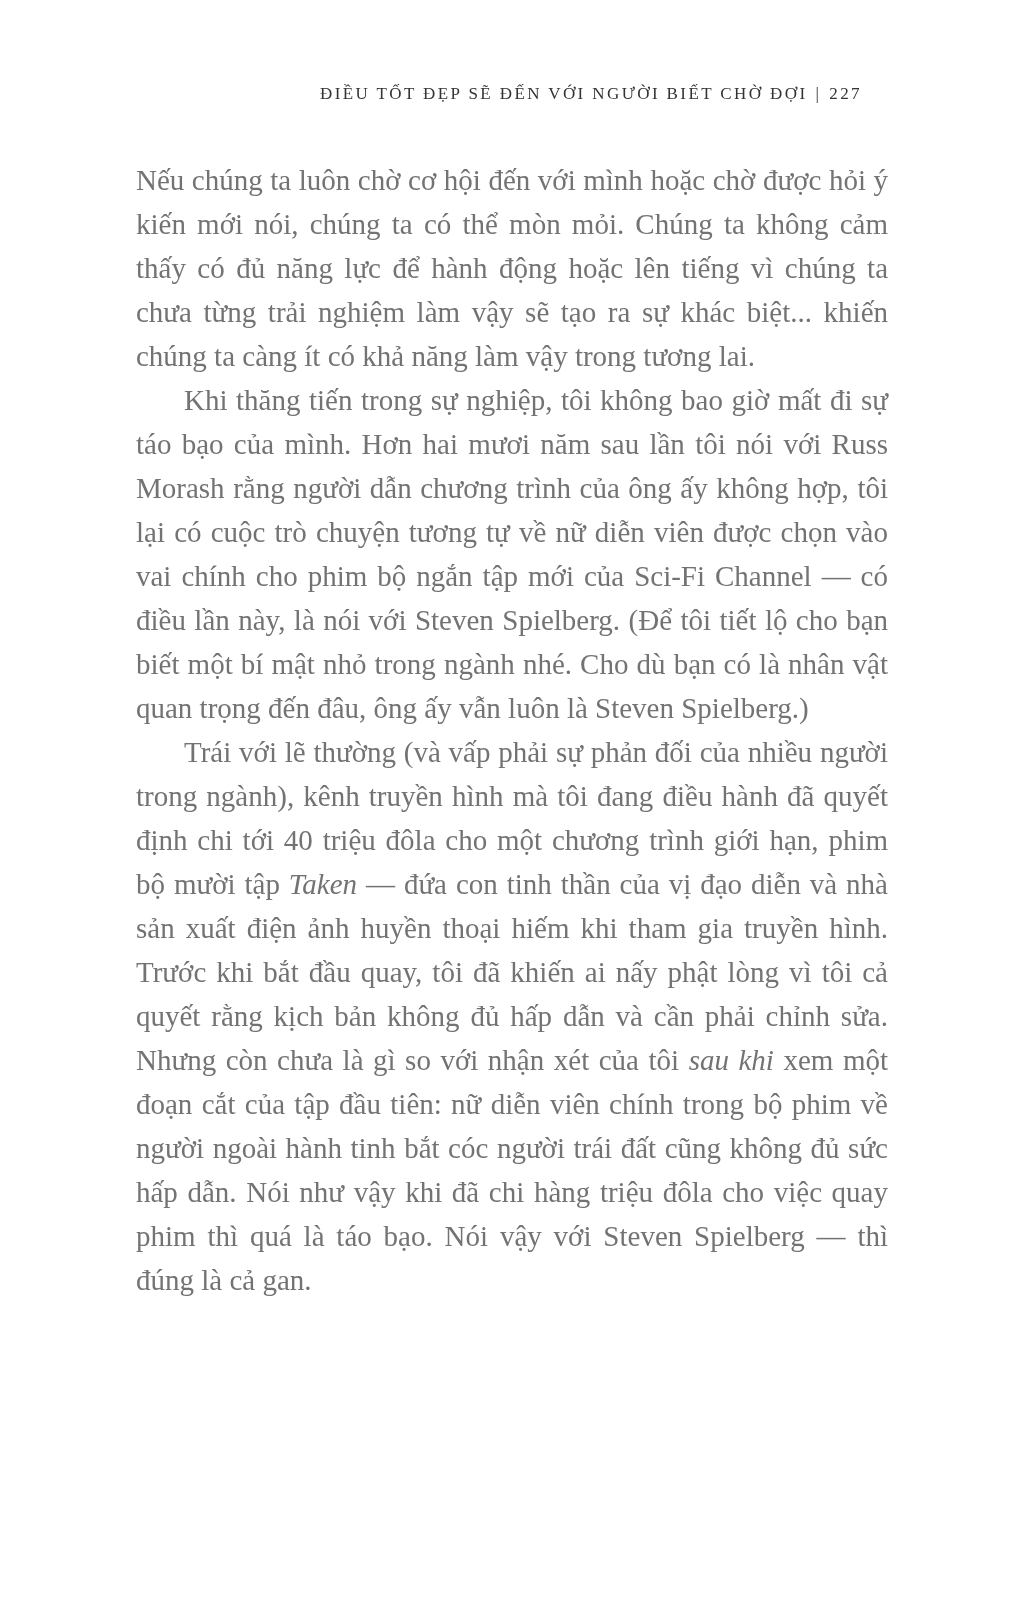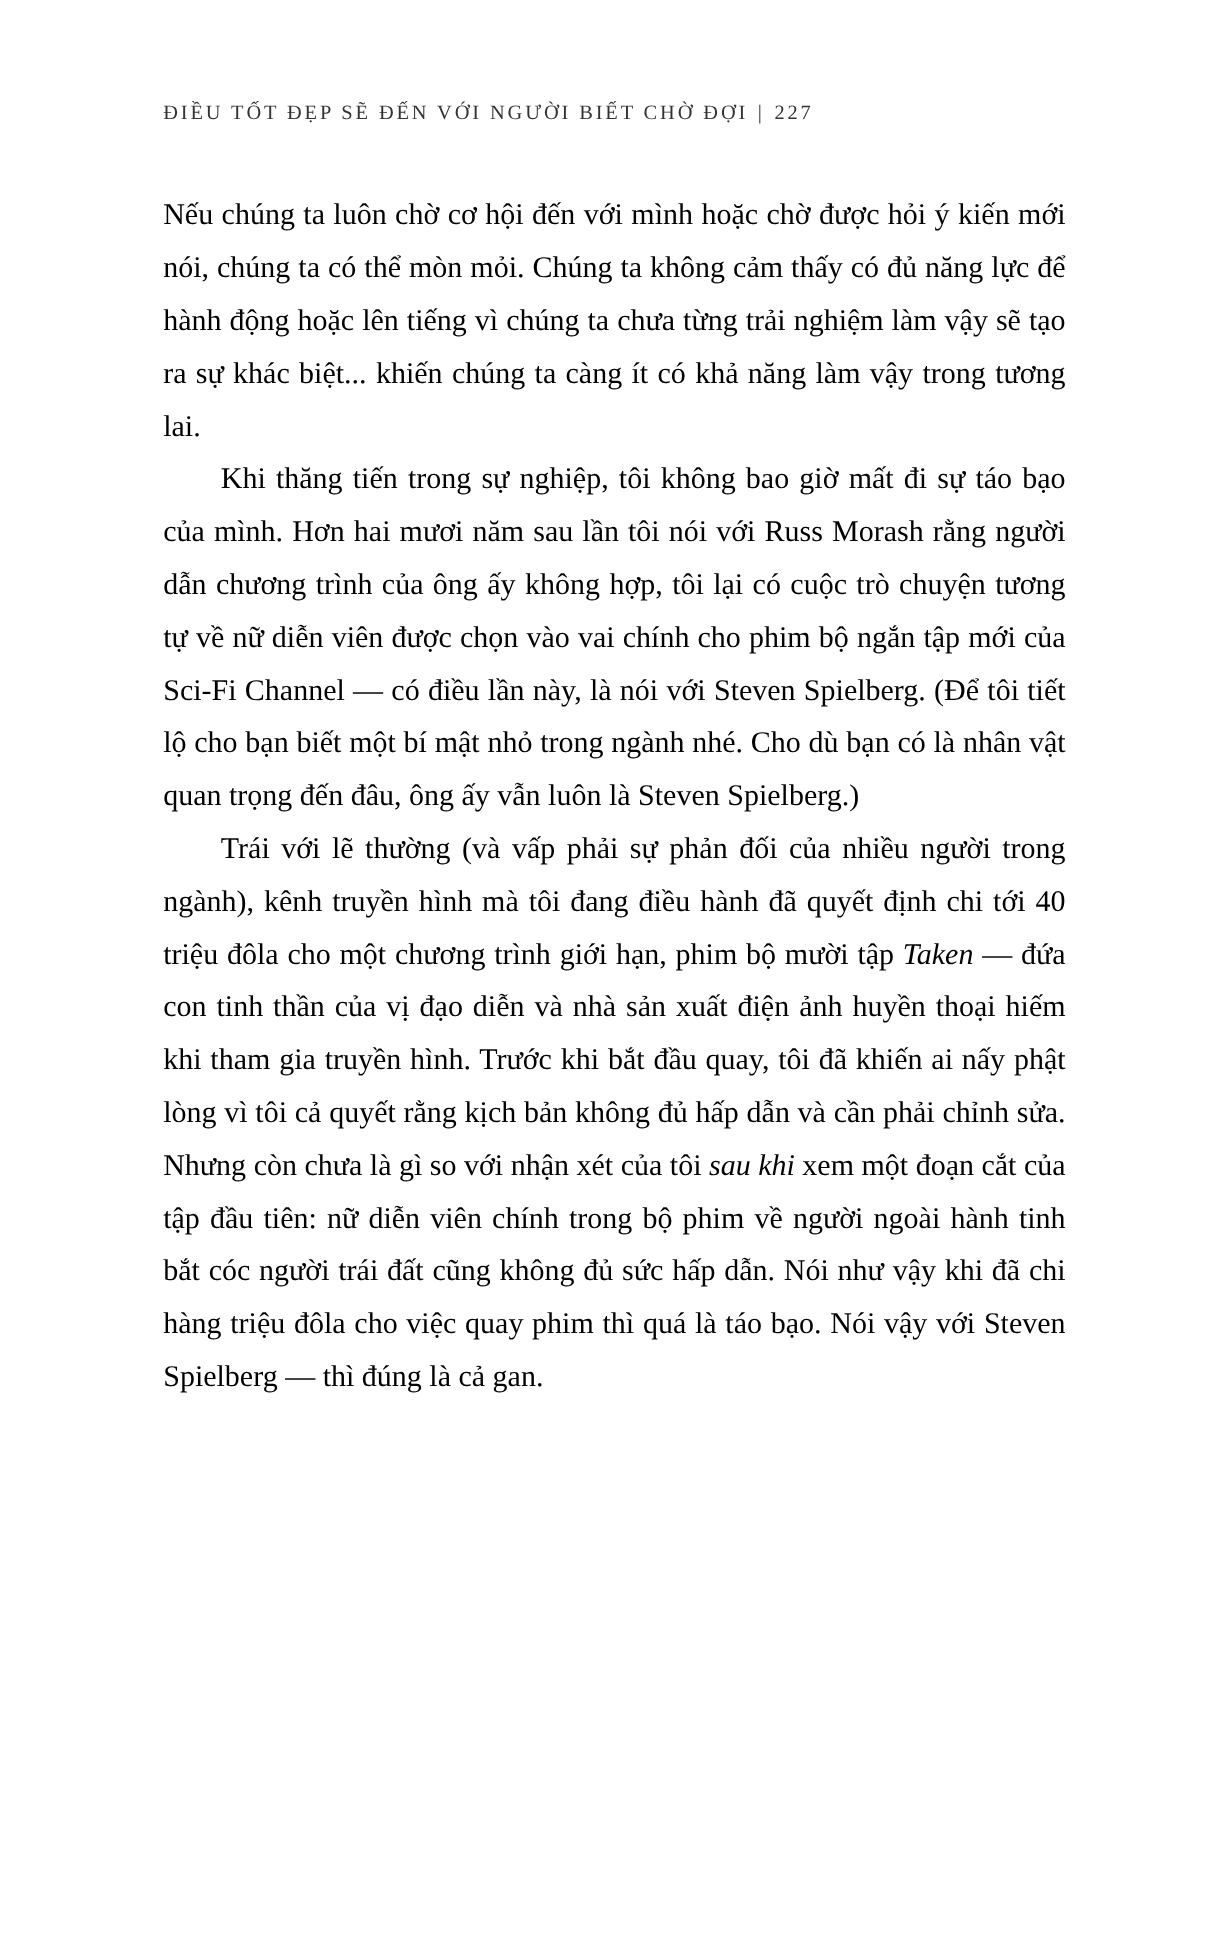--- a/index.html
+++ b/index.html
@@ -12,38 +12,38 @@
     font-family: "Liberation Serif", serif;
     color: #1d1d1d;
   }
   .page {
     width: 1024px;
     height: 1615px;
     padding: 84px 136px 0 136px;
     background: #ffffff;
   }
   .running-head {
-    text-align: left;
+    text-align: right;
     font-size: 17px;
     letter-spacing: 2.4px;
     color: #333333;
     padding-right: 26px;
     margin-bottom: 54px;
     white-space: nowrap;
   }
   .running-head .sep {
     margin: 0 8px;
     color: #333333;
   }
   .body-text p {
-    font-size: 25px;
+    font-size: 29px;
     line-height: 44px;
     text-align: justify;
     text-indent: 48px;
-    color: #000000;
+    color: #737373;
   }
   .body-text p.first {
     text-indent: 0;
   }
   .body-text em {
     font-style: italic;
   }
 </style>
 </head>
 <body>

